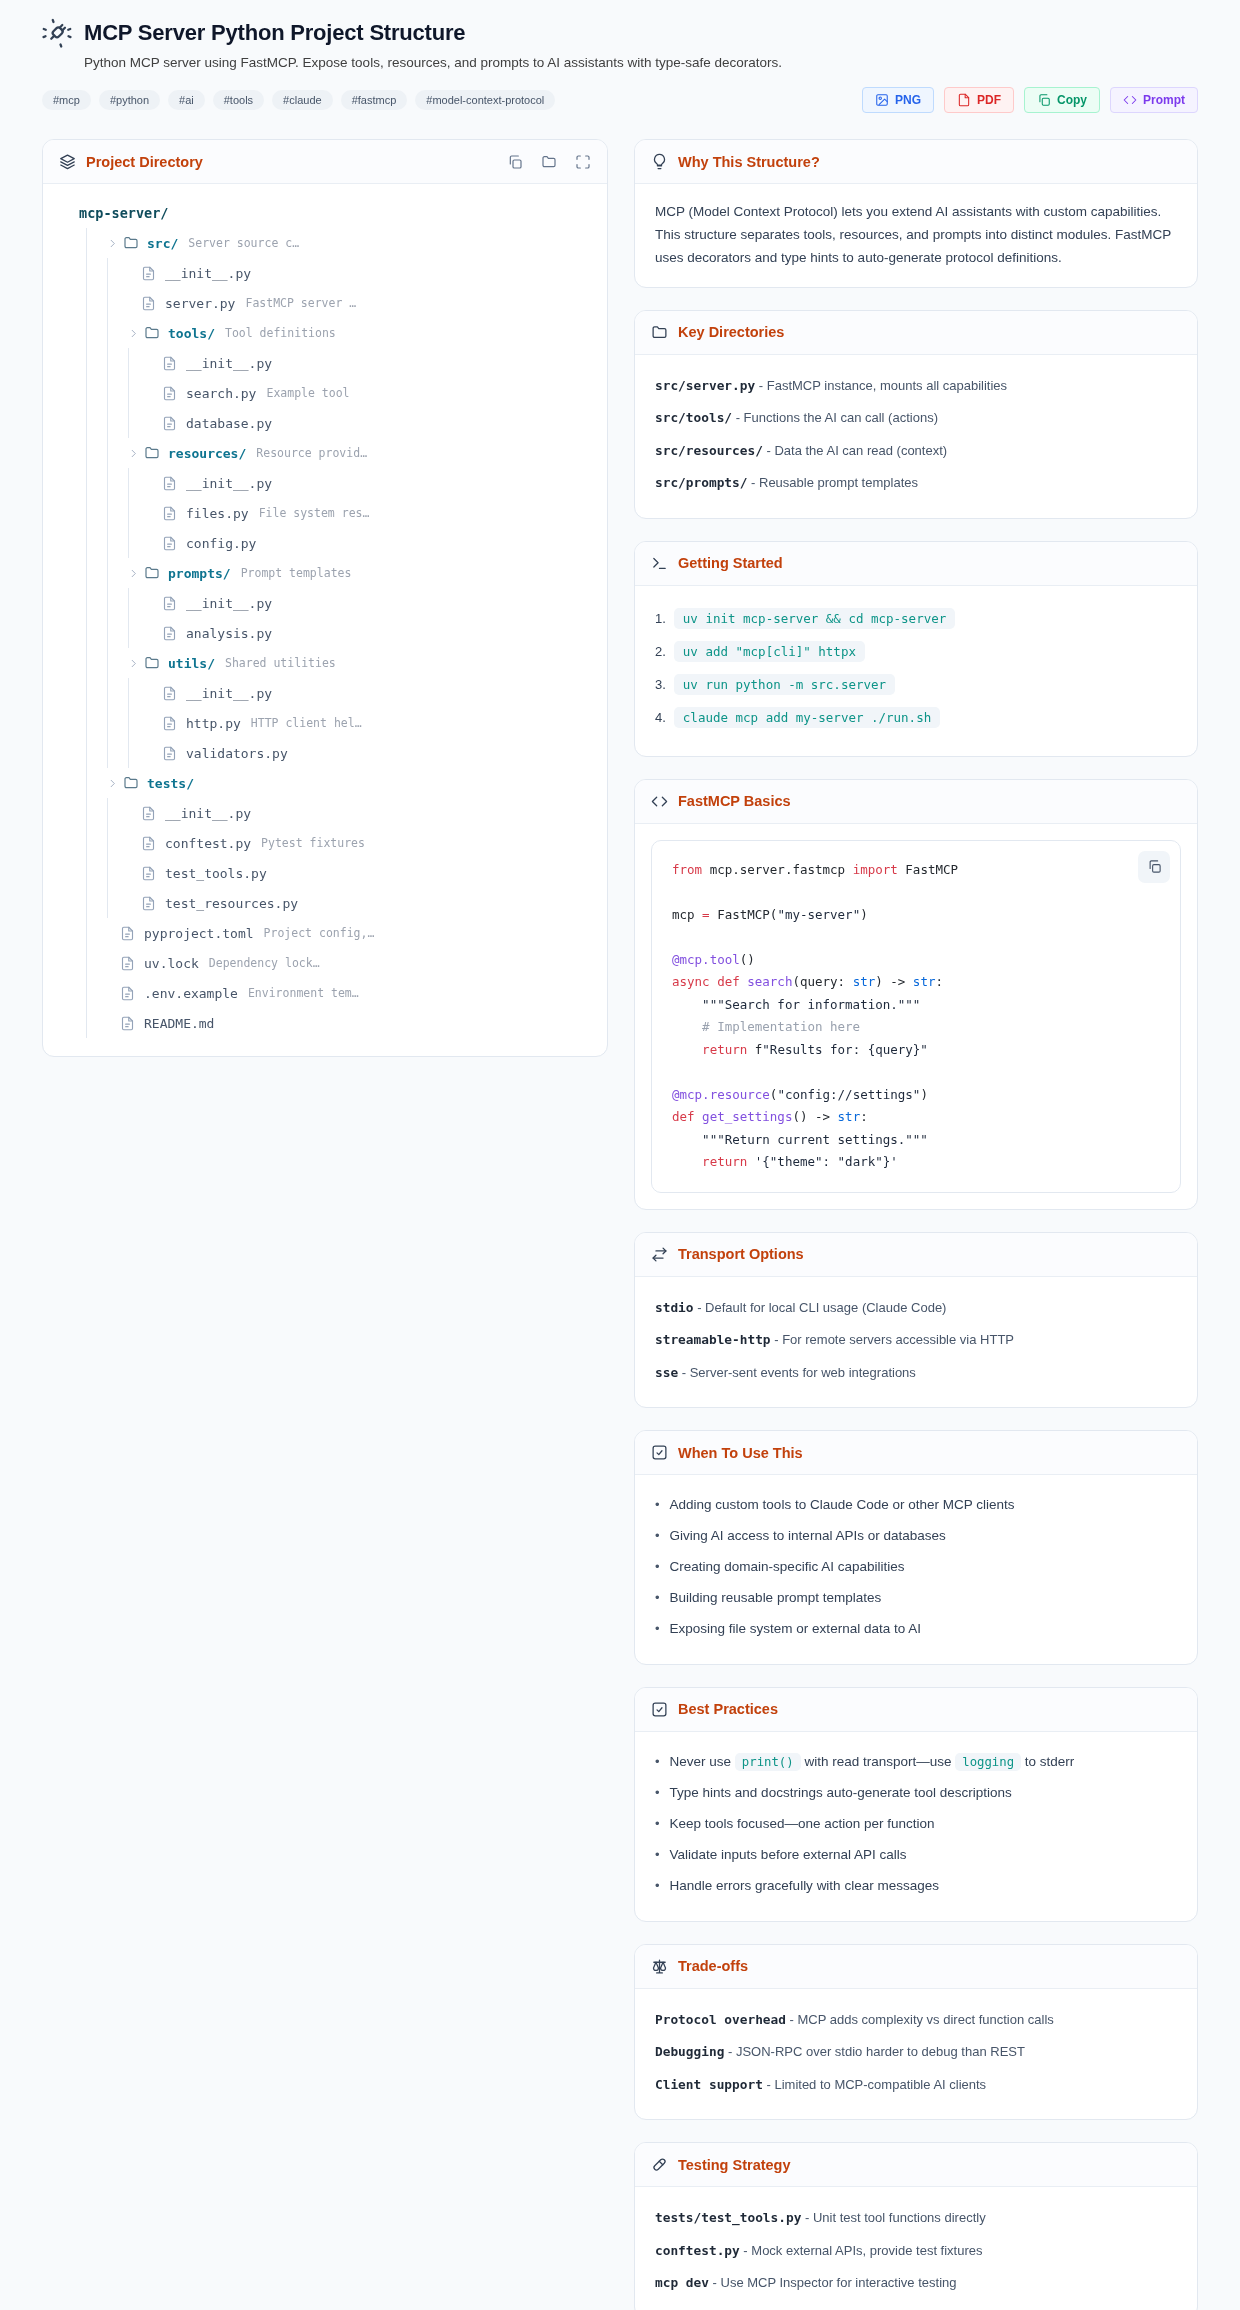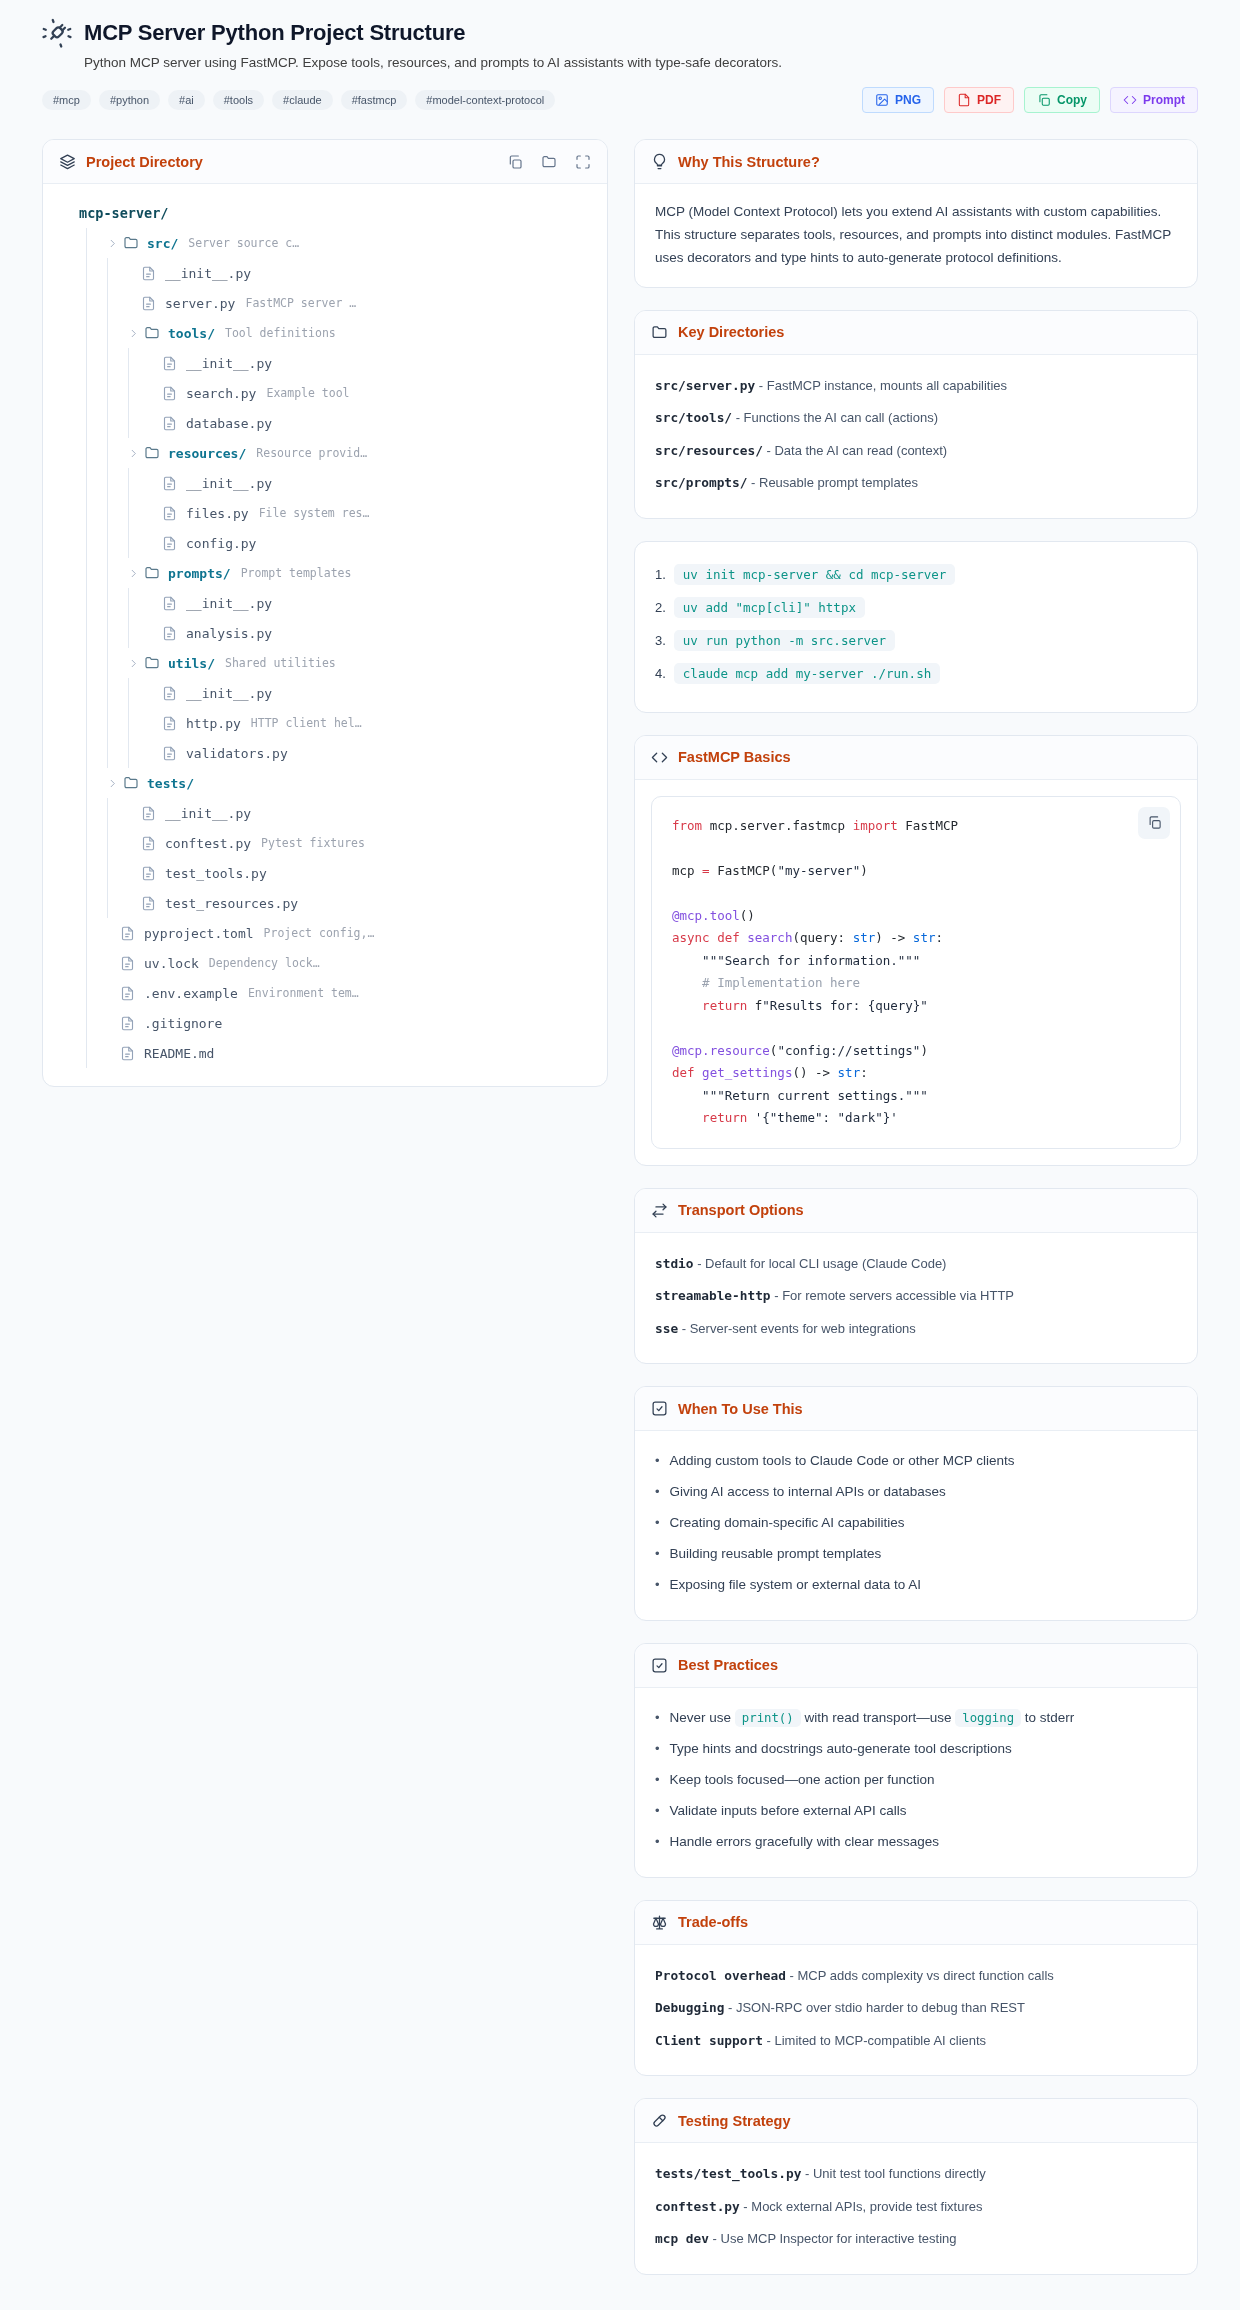--- a/index.html
+++ b/index.html
@@ -518,31 +518,20 @@
           </div>
           <div class="tree-row">
             <span class="lead"></span>
             <span class="guide"></span>
             <span class="file-spacer"></span>
             <span style="display: contents;"><svg viewBox="0 0 24 24" fill="none" stroke="currentColor" stroke-width="1.8" stroke-linecap="round" stroke-linejoin="round" class="tw-file">
                 <path d="M14 2H6a2 2 0 0 0-2 2v16a2 2 0 0 0 2 2h12a2 2 0 0 0 2-2V8z"></path>
                 <path d="M14 2v6h6"></path>
                 <path d="M9 13h6M9 17h4"></path>
               </svg></span>
-            <span class="file-name mono">.gitignore</span>
-          </div>
-          <div class="tree-row">
-            <span class="lead"></span>
-            <span class="guide"></span>
-            <span class="file-spacer"></span>
-            <span style="display: contents;"><svg viewBox="0 0 24 24" fill="none" stroke="currentColor" stroke-width="1.8" stroke-linecap="round" stroke-linejoin="round" class="tw-file">
-                <path d="M14 2H6a2 2 0 0 0-2 2v16a2 2 0 0 0 2 2h12a2 2 0 0 0 2-2V8z"></path>
-                <path d="M14 2v6h6"></path>
-                <path d="M9 13h6M9 17h4"></path>
-              </svg></span>
             <span class="file-name mono">README.md</span>
           </div>
         </div>
     </section>
 
     <div class="cards-col" id="cards-col">
         <section class="card">
           <div class="card-head">
             <span style="display: contents;"><svg viewBox="0 0 24 24" fill="none" stroke="currentColor" stroke-width="1.8" stroke-linecap="round" stroke-linejoin="round" class="hicon">
                 <path d="M9 18h6M10 22h4"></path>
@@ -560,20 +549,27 @@
             <span class="card-title">Key Directories</span>
           </div>
           <div class="terms-body">
             <div class="term-row"><span class="term mono">src/server.py</span><span class="term-desc"> - FastMCP instance, mounts all capabilities</span></div>
             <div class="term-row"><span class="term mono">src/tools/</span><span class="term-desc"> - Functions the AI can call (actions)</span></div>
             <div class="term-row"><span class="term mono">src/resources/</span><span class="term-desc"> - Data the AI can read (context)</span></div>
             <div class="term-row"><span class="term mono">src/prompts/</span><span class="term-desc"> - Reusable prompt templates</span></div>
           </div>
         </section>
         <section class="card">
+          <div class="card-head">
+            <span style="display: contents;"><svg viewBox="0 0 24 24" fill="none" stroke="currentColor" stroke-width="1.8" stroke-linecap="round" stroke-linejoin="round" class="hicon">
+                <polyline points="4 17 10 11 4 5"></polyline>
+                <line x1="12" y1="19" x2="20" y2="19"></line>
+              </svg></span>
+            <span class="card-title">Getting Started</span>
+          </div>
           <div class="steps-body">
             <div class="step-row">
               <span class="step-num">1.</span>
               <span class="chip mono">uv init mcp-server &amp;&amp; cd mcp-server</span>
             </div>
             <div class="step-row">
               <span class="step-num">2.</span>
               <span class="chip mono">uv add "mcp[cli]" httpx</span>
             </div>
             <div class="step-row">

